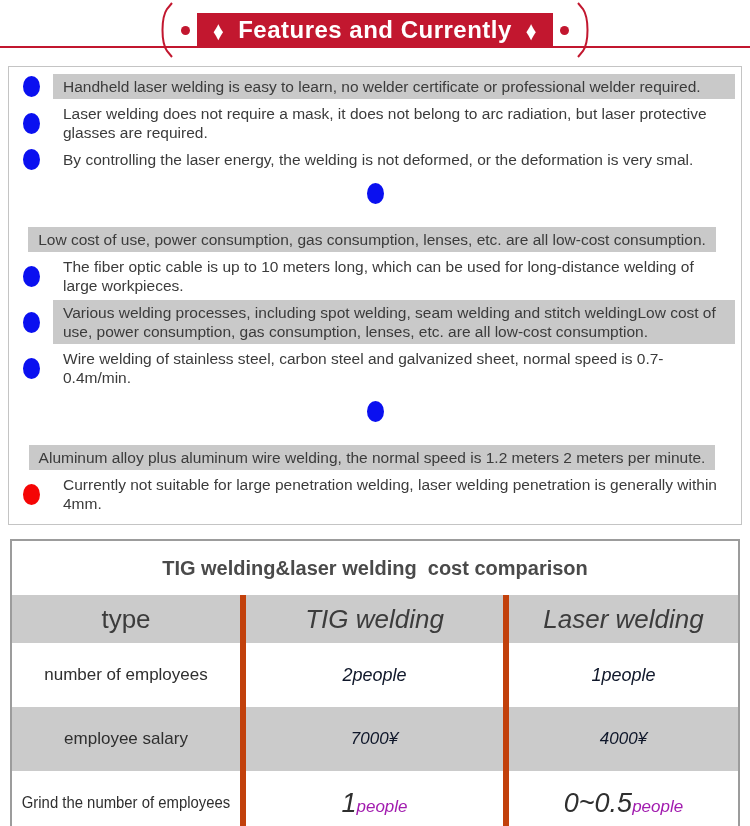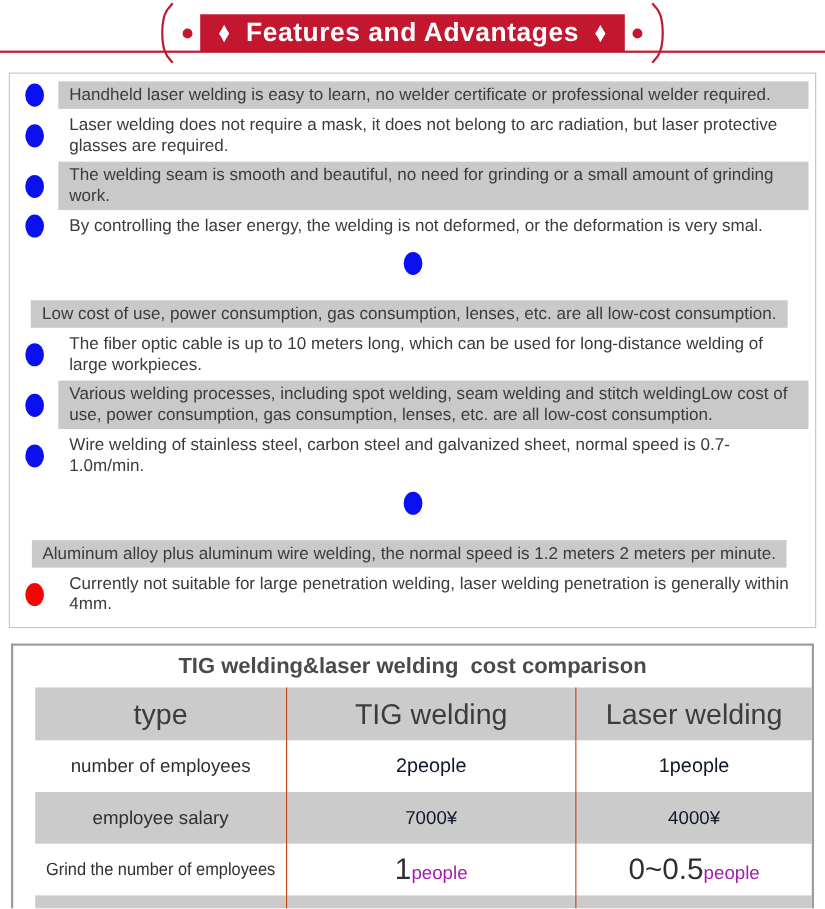--- a/index.html
+++ b/index.html
@@ -25,29 +25,29 @@
   .dotcol { flex: 0 0 44px; display: flex; justify-content: center; }
   .dot { width: 17px; height: 21px; border-radius: 50%; }
   .dot.blue { background: #0a10f0; }
   .dot.red  { background: #f50505; }
   .ftext { flex: 1; margin-right: 6px; padding: 3px 10px 3px 10px;
            font-size: 15.5px; line-height: 19px; color: #3b3b3b; }
   .feat.shaded .ftext { background: #c9c9c9; }
 
   
   .tbl { margin: 14px 10px 0 10px; border: 2px solid #9c9c9c; background: #fff; }
-  .tbl-title { height: 38px; display: flex; align-items: center; justify-content: center;
+  .tbl-title { height: 54px; display: flex; align-items: center; justify-content: center;
                font-size: 20px; font-weight: bold; color: #4a4a4a; white-space: pre; }
-  .trow { display: grid; grid-template-columns: 228px 263px 1fr; margin-left: 20px; }
+  .trow { display: grid; grid-template-columns: 228px 263px 1fr; }
   .tcell { display: flex; align-items: baseline; justify-content: center;
            align-items: center; text-align: center; }
-  .tcell.c2, .tcell.c3 { border-left: 1px solid #c2410c; }
+  .tcell.c2, .tcell.c3 { border-left: 6px solid #c2410c; font-style: italic; }
   .thead { background: #cbcbcb; height: 48px; }
   .thead .tcell { font-size: 26px; color: #3c3c3c; }
-  .tbody-row { height: 47px; }
+  .tbody-row { height: 64px; }
   .tbody-row.shadedrow { background: #cbcbcb; }
   .label { font-size: 17px; color: #2f2f2f; }
   .label.condensed { font-size: 16px; transform: scaleX(0.93); white-space: nowrap; }
   .val { font-size: 17px; color: #0f172a; }
   .val-r1 { font-size: 18px; }
   .mix { display: flex; align-items: baseline; }
   .big { font-size: 27px; color: #2f2f2f; }
   .small { font-size: 17px; color: #a21caf; }
 </style>
 </head>
@@ -57,21 +57,21 @@
 
   <div class="header">
     <div class="red-line"></div>
     <div class="header-inner">
       <svg class="paren" width="16" height="56" viewBox="0 0 16 56">
         <path d="M14 1 L9 7 C3 16 3 40 9 49 L14 55" fill="none" stroke="#c2172f" stroke-width="2"></path>
       </svg>
       <span class="side-dot"></span>
       <div class="banner">
         <span class="diamond">♦</span>
-        <span>Features and Advantages</span>
+        <span>Features and Currently</span>
         <span class="diamond">♦</span>
       </div>
       <span class="side-dot"></span>
       <svg class="paren" width="16" height="56" viewBox="0 0 16 56">
         <path d="M2 1 L7 7 C13 16 13 40 7 49 L2 55" fill="none" stroke="#c2172f" stroke-width="2"></path>
       </svg>
     </div>
   </div>
 
   <div class="features">
@@ -79,26 +79,20 @@
         <span class="dotcol">
           <span class="dot blue"></span>
         </span>
         <div class="ftext">Handheld laser welding is easy to learn, no welder certificate or professional welder required.</div>
       </div>
       <div class="feat">
         <span class="dotcol">
           <span class="dot blue"></span>
         </span>
         <div class="ftext">Laser welding does not require a mask, it does not belong to arc radiation, but laser protective glasses are required.</div>
-      </div>
-      <div class="feat shaded">
-        <span class="dotcol">
-          <span class="dot blue"></span>
-        </span>
-        <div class="ftext">The welding seam is smooth and beautiful, no need for grinding or a small amount of grinding work.</div>
       </div>
       <div class="feat">
         <span class="dotcol">
           <span class="dot blue"></span>
         </span>
         <div class="ftext">By controlling the laser energy, the welding is not deformed, or the deformation is very smal.</div>
       </div>
       <div class="feat shaded gap">
         <span class="dotcol">
           <span class="dot blue"></span>
@@ -114,21 +108,21 @@
       <div class="feat shaded">
         <span class="dotcol">
           <span class="dot blue"></span>
         </span>
         <div class="ftext">Various welding processes, including spot welding, seam welding and stitch weldingLow cost of use, power consumption, gas consumption, lenses, etc. are all low-cost consumption.</div>
       </div>
       <div class="feat">
         <span class="dotcol">
           <span class="dot blue"></span>
         </span>
-        <div class="ftext">Wire welding of stainless steel, carbon steel and galvanized sheet, normal speed is 0.7-1.0m/min.</div>
+        <div class="ftext">Wire welding of stainless steel, carbon steel and galvanized sheet, normal speed is 0.7-0.4m/min.</div>
       </div>
       <div class="feat shaded gap">
         <span class="dotcol">
           <span class="dot blue"></span>
         </span>
         <div class="ftext">Aluminum alloy plus aluminum wire welding, the normal speed is 1.2 meters 2 meters per minute.</div>
       </div>
       <div class="feat">
         <span class="dotcol">
           <span class="dot red"></span>

